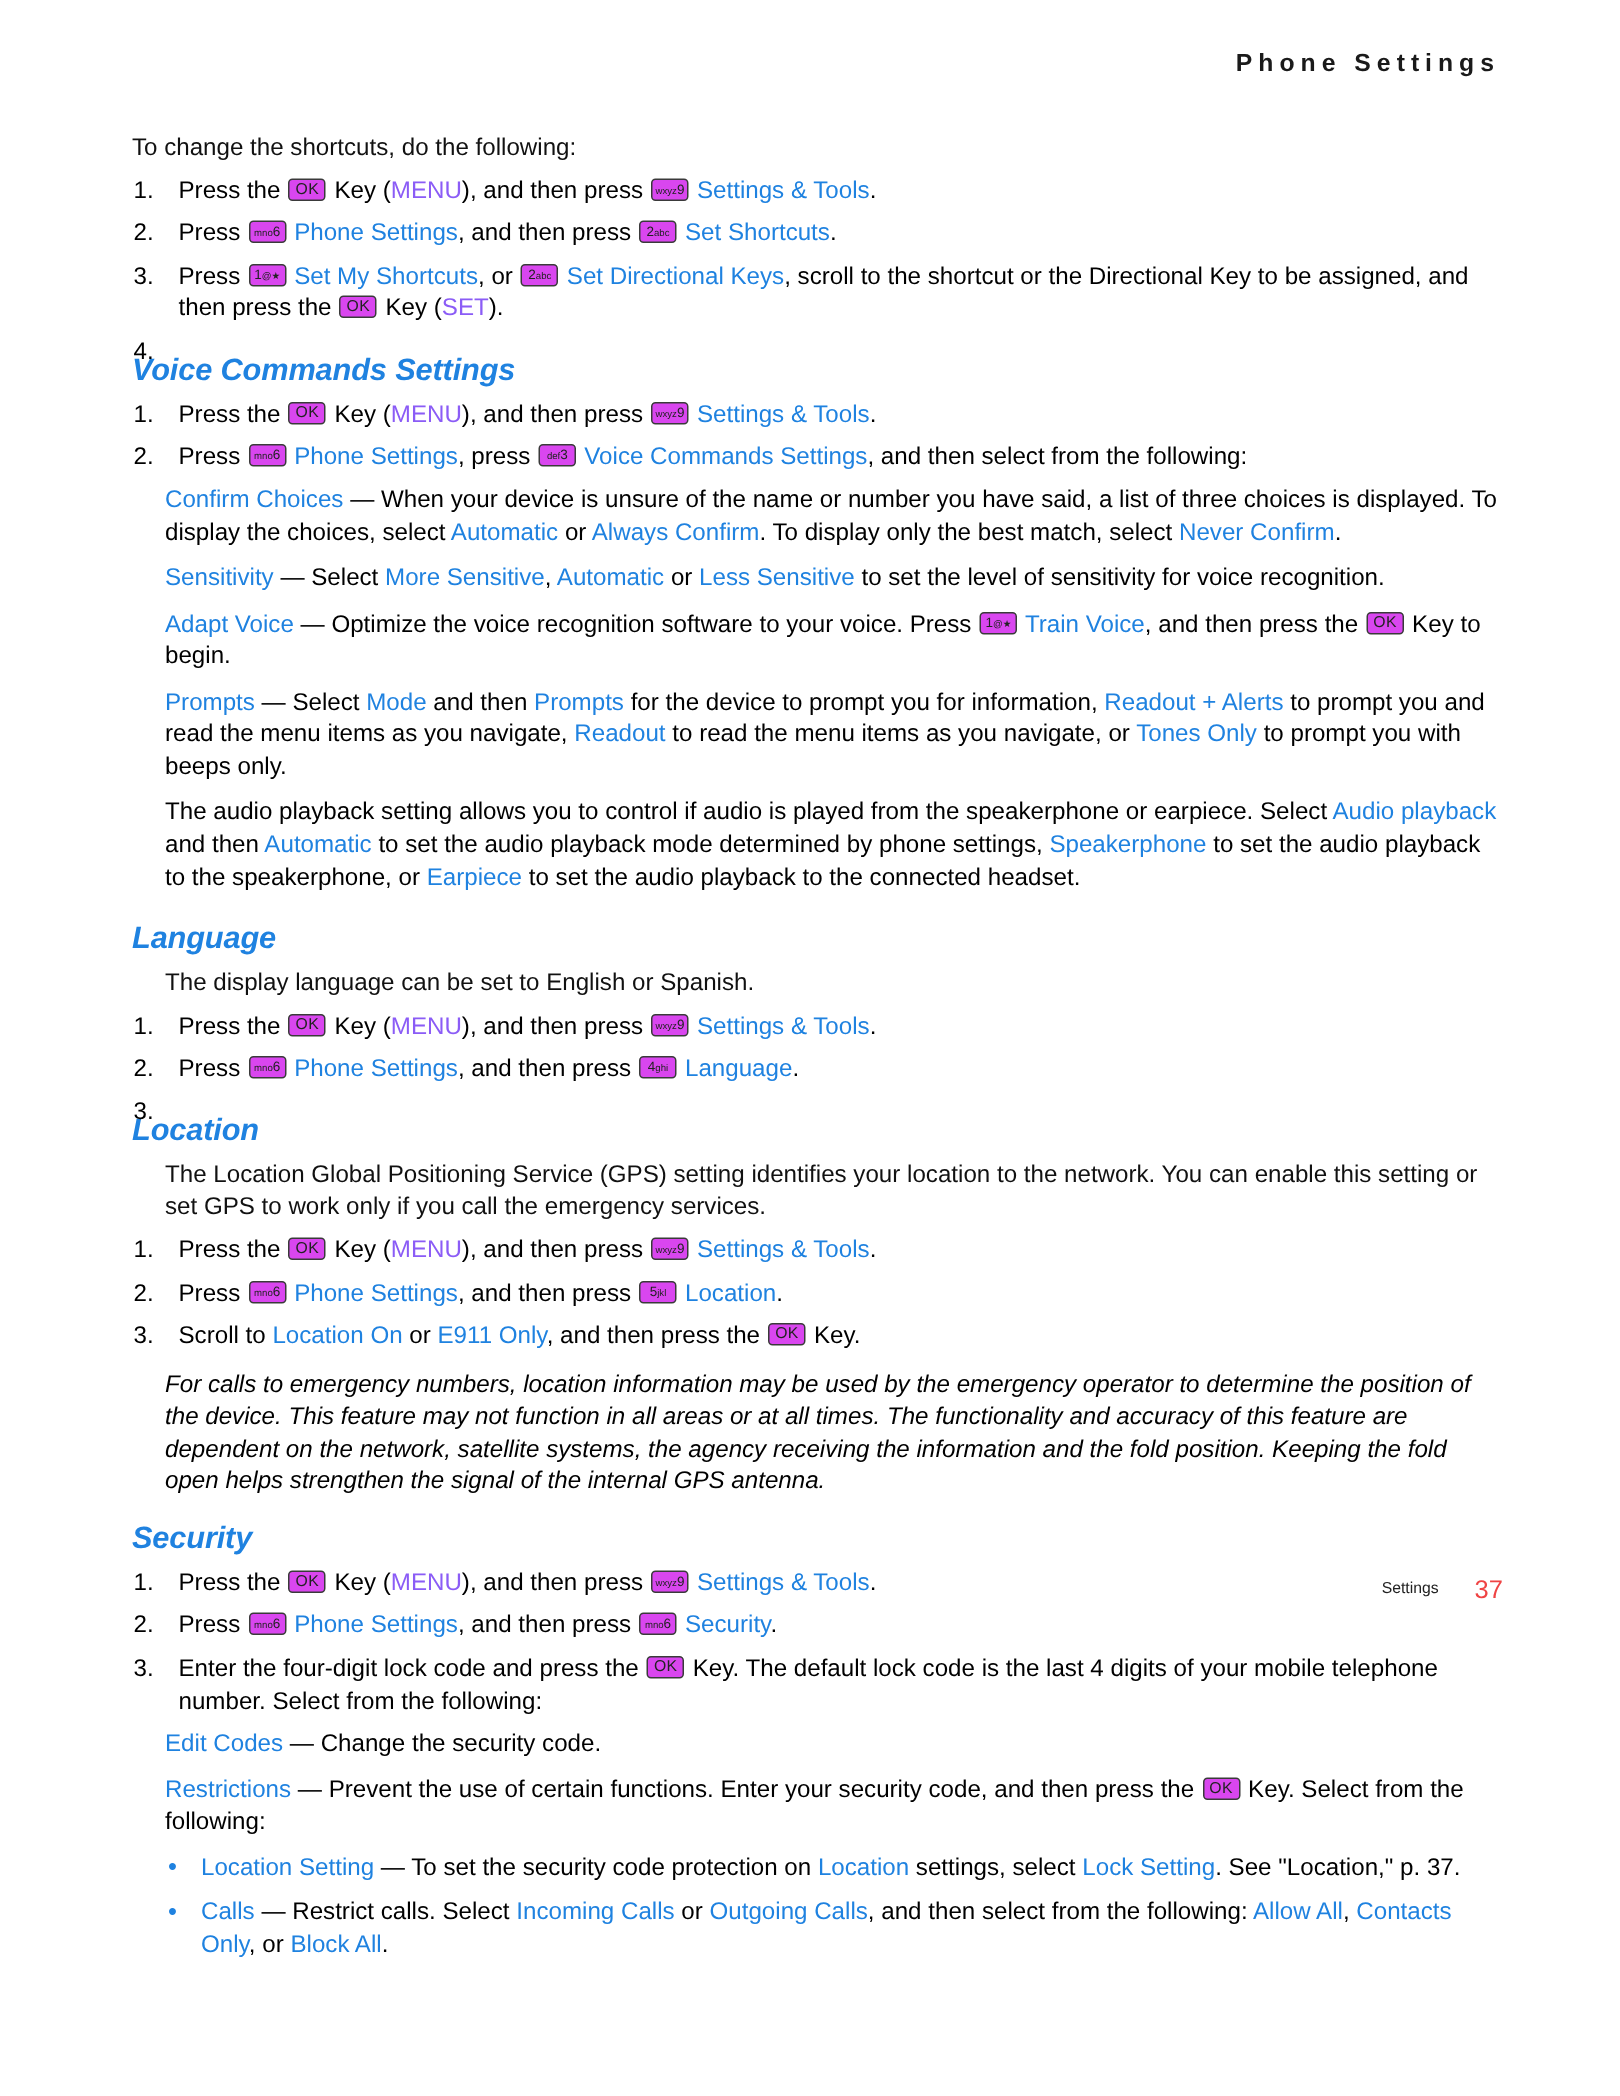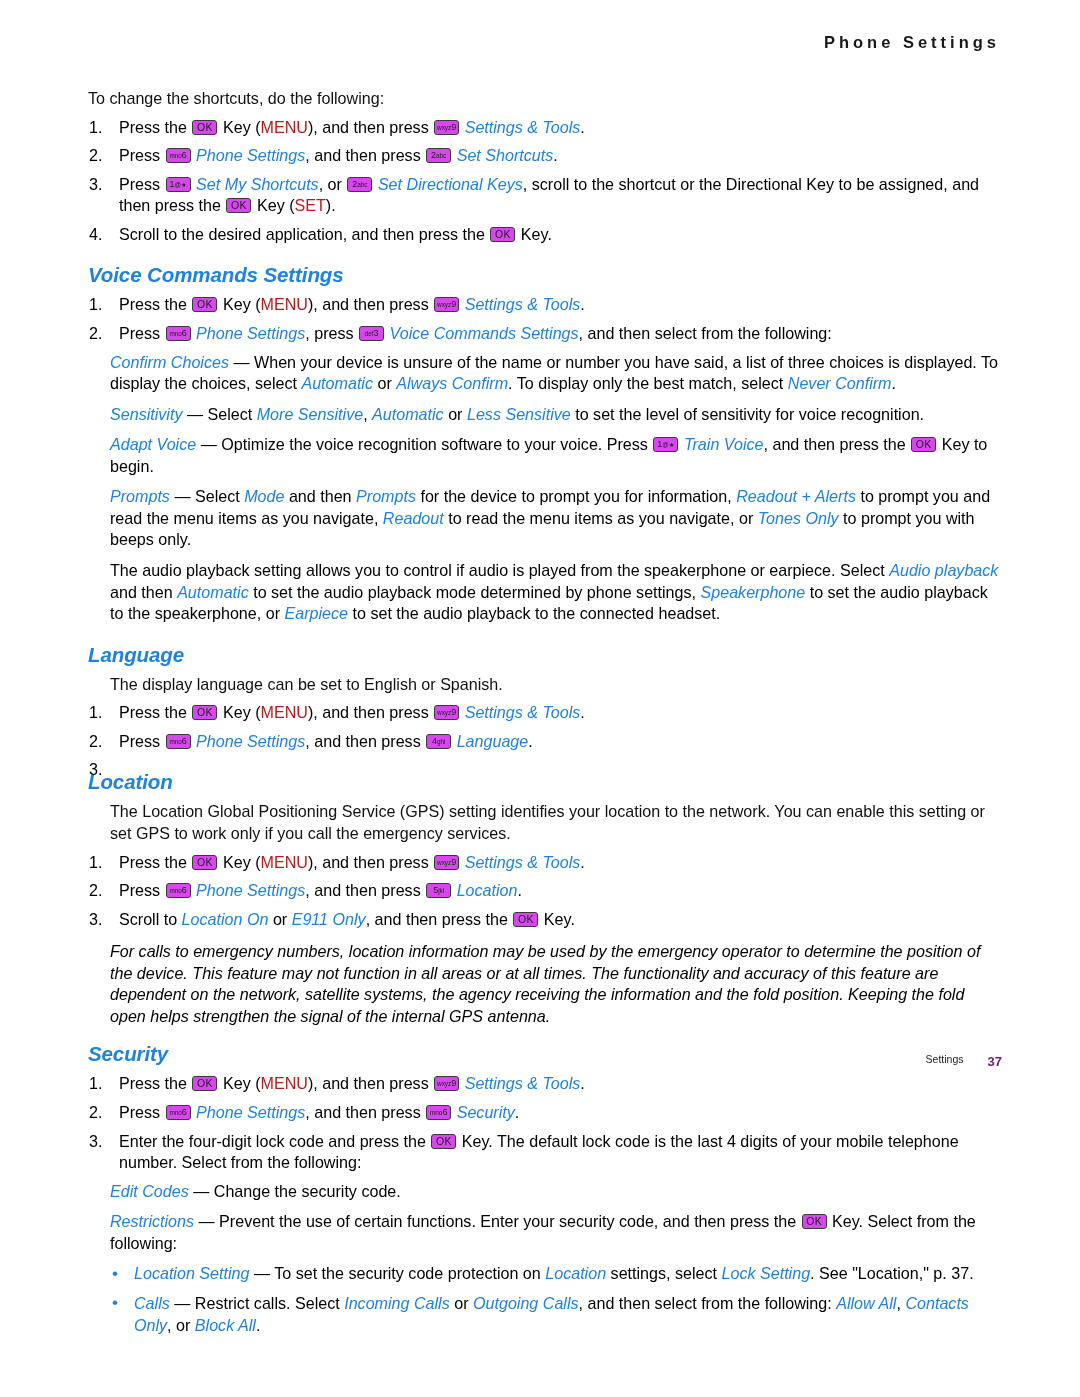--- a/index.html
+++ b/index.html
@@ -29,22 +29,22 @@
     margin-bottom:36px;
   }
   
   .p {
     font-size:16.1px;
     line-height:1.34;
     color:#111;
     margin:0 0 3px 0;
   }
   .lead { margin-bottom:7px; }
-  .blue { color:#b91c1c; }
-  .blue-i { color:#1f82e0; font-style:italic; }
+  .blue { color:#8b5cf6; }
+  .blue-i { color:#1f82e0; }
   
   .h2 {
     color:#1f82e0;
     font-style:italic;
     font-weight:bold;
     font-size:20.5px;
     margin:18px 0 7px 0;
     letter-spacing:-0.1px;
   }
   .h2.tight { margin-top:15px; }
@@ -138,38 +138,38 @@
     text-align:right;
     white-space:nowrap;
   }
   .footer .sect {
     font-size:10.5px;
     color:#222;
     vertical-align:3px;
     margin-right:24px;
   }
   .footer .pno {
-    font-size:13px;
-    color:#701a75;
-    font-weight:bold;
+    font-size:17px;
+    color:#ef4444;
+    font-weight:normal;
   }
 </style>
 </head>
 <body>
 
 <div class="page">
 
   <div class="run-head">Phone Settings</div>
 
   <div class="p lead">To change the shortcuts, do the following:</div>
   <ol class="steps">
       <li><span class="num">1.</span><span><span>Press the </span><span class="key ok">OK</span><span> Key (</span><span class="blue">MENU</span><span>), and then press </span><span class="key kp"><span class="a">wxyz</span><span class="d">9</span></span><span> </span><span class="blue-i">Settings &amp; Tools</span><span>.</span></span></li>
       <li><span class="num">2.</span><span><span>Press </span><span class="key kp"><span class="a">mno</span><span class="d">6</span></span><span> </span><span class="blue-i">Phone Settings</span><span>, and then press </span><span class="key kp"><span class="d">2</span><span class="a">abc</span></span><span> </span><span class="blue-i">Set Shortcuts</span><span>.</span></span></li>
       <li><span class="num">3.</span><span><span>Press </span><span class="key kp"><span class="d">1</span><span class="a">@★</span></span><span> </span><span class="blue-i">Set My Shortcuts</span><span>, or </span><span class="key kp"><span class="d">2</span><span class="a">abc</span></span><span> </span><span class="blue-i">Set Directional Keys</span><span>, scroll to the shortcut or the Directional Key to be assigned, and then press the </span><span class="key ok">OK</span><span> Key (</span><span class="blue">SET</span><span>).</span></span></li>
-      <li><span class="num">4.</span><span><span>Scroll to the desired application, and then press the </span><span class="key ok">OK</span><span> Key.</span></span></li>
+      <li><span class="num">4.</span></li>
     </ol>
 
   <div class="h2">Voice Commands Settings</div>
   <ol class="steps">
       <li><span class="num">1.</span><span><span>Press the </span><span class="key ok">OK</span><span> Key (</span><span class="blue">MENU</span><span>), and then press </span><span class="key kp"><span class="a">wxyz</span><span class="d">9</span></span><span> </span><span class="blue-i">Settings &amp; Tools</span><span>.</span></span></li>
       <li><span class="num">2.</span><span><span>Press </span><span class="key kp"><span class="a">mno</span><span class="d">6</span></span><span> </span><span class="blue-i">Phone Settings</span><span>, press </span><span class="key kp"><span class="a">def</span><span class="d">3</span></span><span> </span><span class="blue-i">Voice Commands Settings</span><span>, and then select from the following:</span></span></li>
     </ol>
   <div>
       <div class="defp"><span class="blue-i">Confirm Choices</span><span> — When your device is unsure of the name or number you have said, a list of three choices is displayed. To display the choices, select </span><span class="blue-i">Automatic</span><span> or </span><span class="blue-i">Always Confirm</span><span>. To display only the best match, select </span><span class="blue-i">Never Confirm</span><span>.</span></div>
       <div class="defp"><span class="blue-i">Sensitivity</span><span> — Select </span><span class="blue-i">More Sensitive</span><span>, </span><span class="blue-i">Automatic</span><span> or </span><span class="blue-i">Less Sensitive</span><span> to set the level of sensitivity for voice recognition.</span></div>

